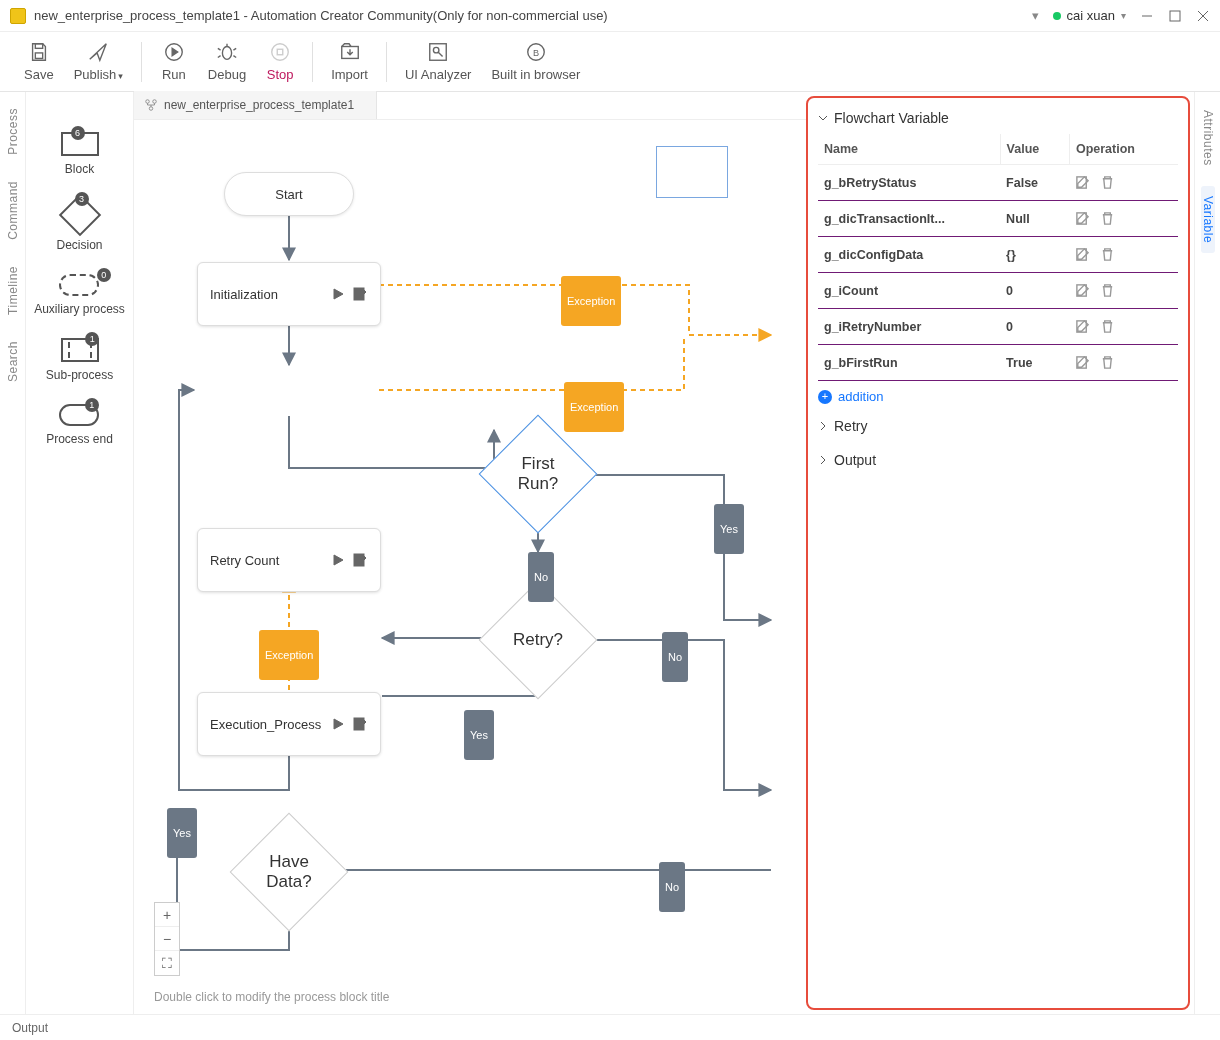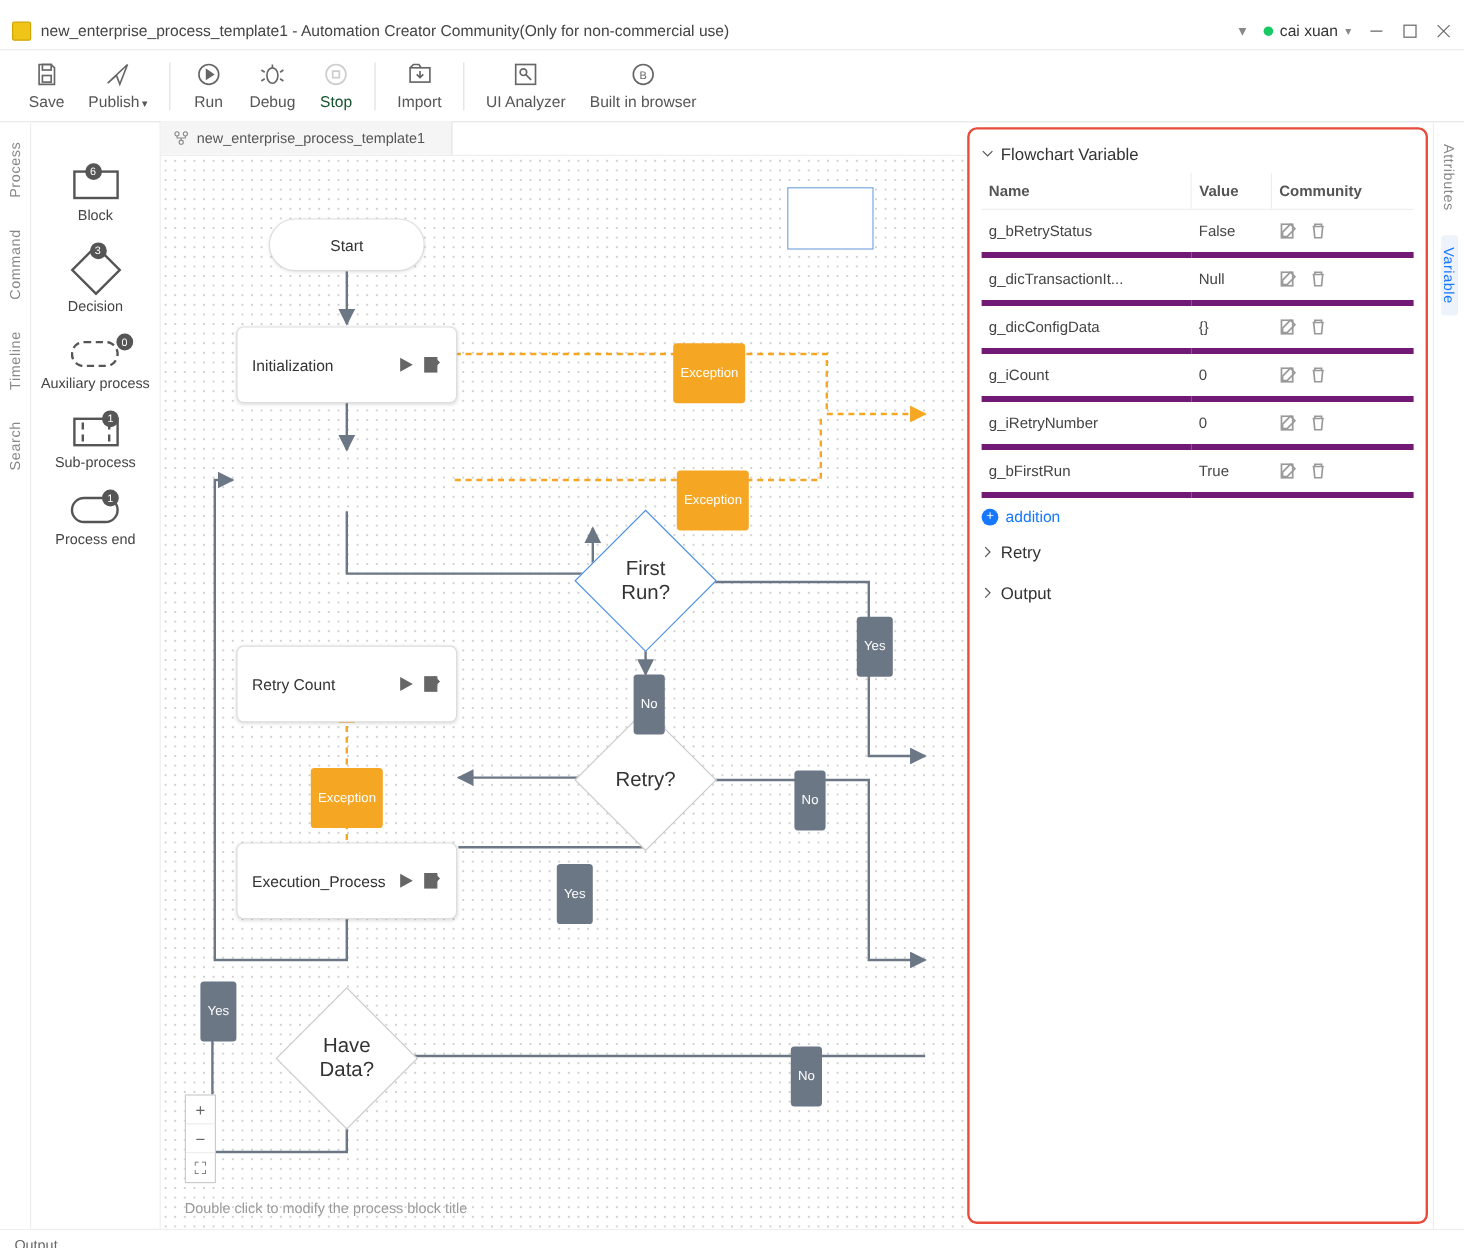--- a/index.html
+++ b/index.html
@@ -1,33 +1,33 @@
 <!DOCTYPE html>
 <html><head>
 <meta charset="utf-8">
 <style>
 * { box-sizing: border-box; margin: 0; padding: 0; font-family: "Segoe UI", Arial, sans-serif; }
 body { width: 1220px; height: 1040px; background: #fff; font-size: 13px; color: #333; overflow: hidden; position: relative; }
 
 
-.titlebar { height: 32px; display: flex; align-items: center; padding: 0 10px; border-bottom: 1px solid #eee; margin-top: 10px; }
+.titlebar { height: 32px; display: flex; align-items: center; padding: 0 10px; border-bottom: 1px solid #eee; }
 .titlebar .app-icon { width: 16px; height: 16px; background: #f0c419; border: 1px solid #cfa500; border-radius: 2px; margin-right: 8px; }
 .titlebar .title { flex: 1; color: #444; font-size: 13px; }
 .titlebar .win-icons { display: flex; align-items: center; gap: 14px; color: #777; }
 .user { display:flex; align-items:center; gap:6px; color:#333; }
 .user .dot { width:8px; height:8px; background:#18c964; border-radius:50%; }
 .win-btn { width: 14px; height: 14px; display:inline-block; }
 .win-btn svg { width:14px; height:14px; stroke:#666; }
 
 
 .toolbar { height: 60px; display:flex; align-items:center; padding: 0 14px; border-bottom:1px solid #e5e5e5; gap: 0; }
 .tool { display:flex; flex-direction:column; align-items:center; justify-content:center; padding: 0 10px; min-width: 48px; gap:4px; color:#555; cursor:pointer; }
 .tool .ticon { width:22px; height:22px; display:flex; align-items:center; justify-content:center; }
 .tool .ticon svg { width:22px; height:22px; stroke:#666; fill:none; stroke-width:1.5; }
-.tool.disabled { color:#14532d; }
+.tool.disabled { color:#be185d; }
 .tool.disabled .ticon svg { stroke:#ccc; }
 .tool .caret { font-size:9px; margin-left:2px; }
 .toolbar .sep { width:1px; height:40px; background:#e0e0e0; margin: 0 8px; }
 
 
 .main { display:flex; height: calc(100% - 32px - 60px - 26px); }
 
 
 .left-tabs { width: 26px; background:#fff; border-right:1px solid #eee; display:flex; flex-direction:column; align-items:center; padding-top:8px; gap:10px; }
 .left-tabs .vt { writing-mode: vertical-rl; transform: rotate(180deg); font-size:12px; color:#888; padding:8px 0; cursor:pointer; letter-spacing:0.5px;}
@@ -82,21 +82,21 @@
 .lab-chip.orange { background:#f5a623; }
 
 
 .right-panel { width:384px; border:2.5px solid #e74c3c; border-radius:8px; margin:4px 4px 4px 0; padding: 8px 10px; overflow:auto; background:#fff; }
 .rp-section { margin-bottom: 10px; }
 .rp-head { display:flex; align-items:center; gap:6px; font-size:14px; color:#333; padding: 4px 0; cursor:pointer; }
 .rp-head .chev { width:10px; height:10px; }
 .rp-table { width:100%; border-collapse:collapse; margin-top:4px; }
 .rp-table th { text-align:left; font-weight:600; font-size:12.5px; color:#555; padding:8px 6px; border-bottom:1px solid #eee; }
 .rp-table th:nth-child(2), .rp-table th:nth-child(3){ border-left:1px solid #eee;}
-.rp-table td { font-size:12.5px; color:#444; padding:10px 6px; border-bottom:5px solid #701a75; }
+.rp-table td { font-size:12.5px; color:#444; padding:10px 6px; border-bottom:1px solid #701a75;font-weight:bold; }
 .rp-table td.name { white-space:nowrap; overflow:hidden; text-overflow:ellipsis; max-width:120px; }
 .op-icons { display:flex; gap:10px; }
 .op-icons svg { width:15px; height:15px; stroke:#999; fill:none; stroke-width:1.5; cursor:pointer; }
 .addition { display:flex; align-items:center; gap:6px; color:#1677ff; font-size:13px; margin-top:8px; cursor:pointer; }
 .addition .plus { width:14px; height:14px; border-radius:50%; background:#1677ff; color:#fff; display:flex; align-items:center; justify-content:center; font-size:11px; line-height:1; }
 
 
 .right-tabs { width:26px; border-left:1px solid #eee; display:flex; flex-direction:column; align-items:center; padding-top:8px; gap:10px; }
 .right-tabs .vt { writing-mode: vertical-rl; font-size:12px; color:#888; padding:10px 0; cursor:pointer; letter-spacing:0.5px; }
 .right-tabs .vt.active { background:#eef3fb; color:#1677ff; border-radius:3px; }
@@ -384,21 +384,21 @@
         <svg class="chev" viewBox="0 0 10 10">
             <path d="M1 3l4 4 4-4" stroke="#555" fill="none"></path>
           </svg>
         <span>Flowchart Variable</span>
       </div>
       <table class="rp-table">
         <thead>
             <tr>
           <th>Name</th>
           <th>Value</th>
-          <th>Community</th>
+          <th>Operation</th>
         </tr>
           </thead>
         <tbody id="var-rows">
             <tr>
     <td class="name">g_bRetryStatus</td>
     <td>False</td>
     <td>
                 <div class="op-icons">
       <svg viewBox="0 0 16 16">
                     <rect x="2" y="2" width="10" height="12"></rect>

